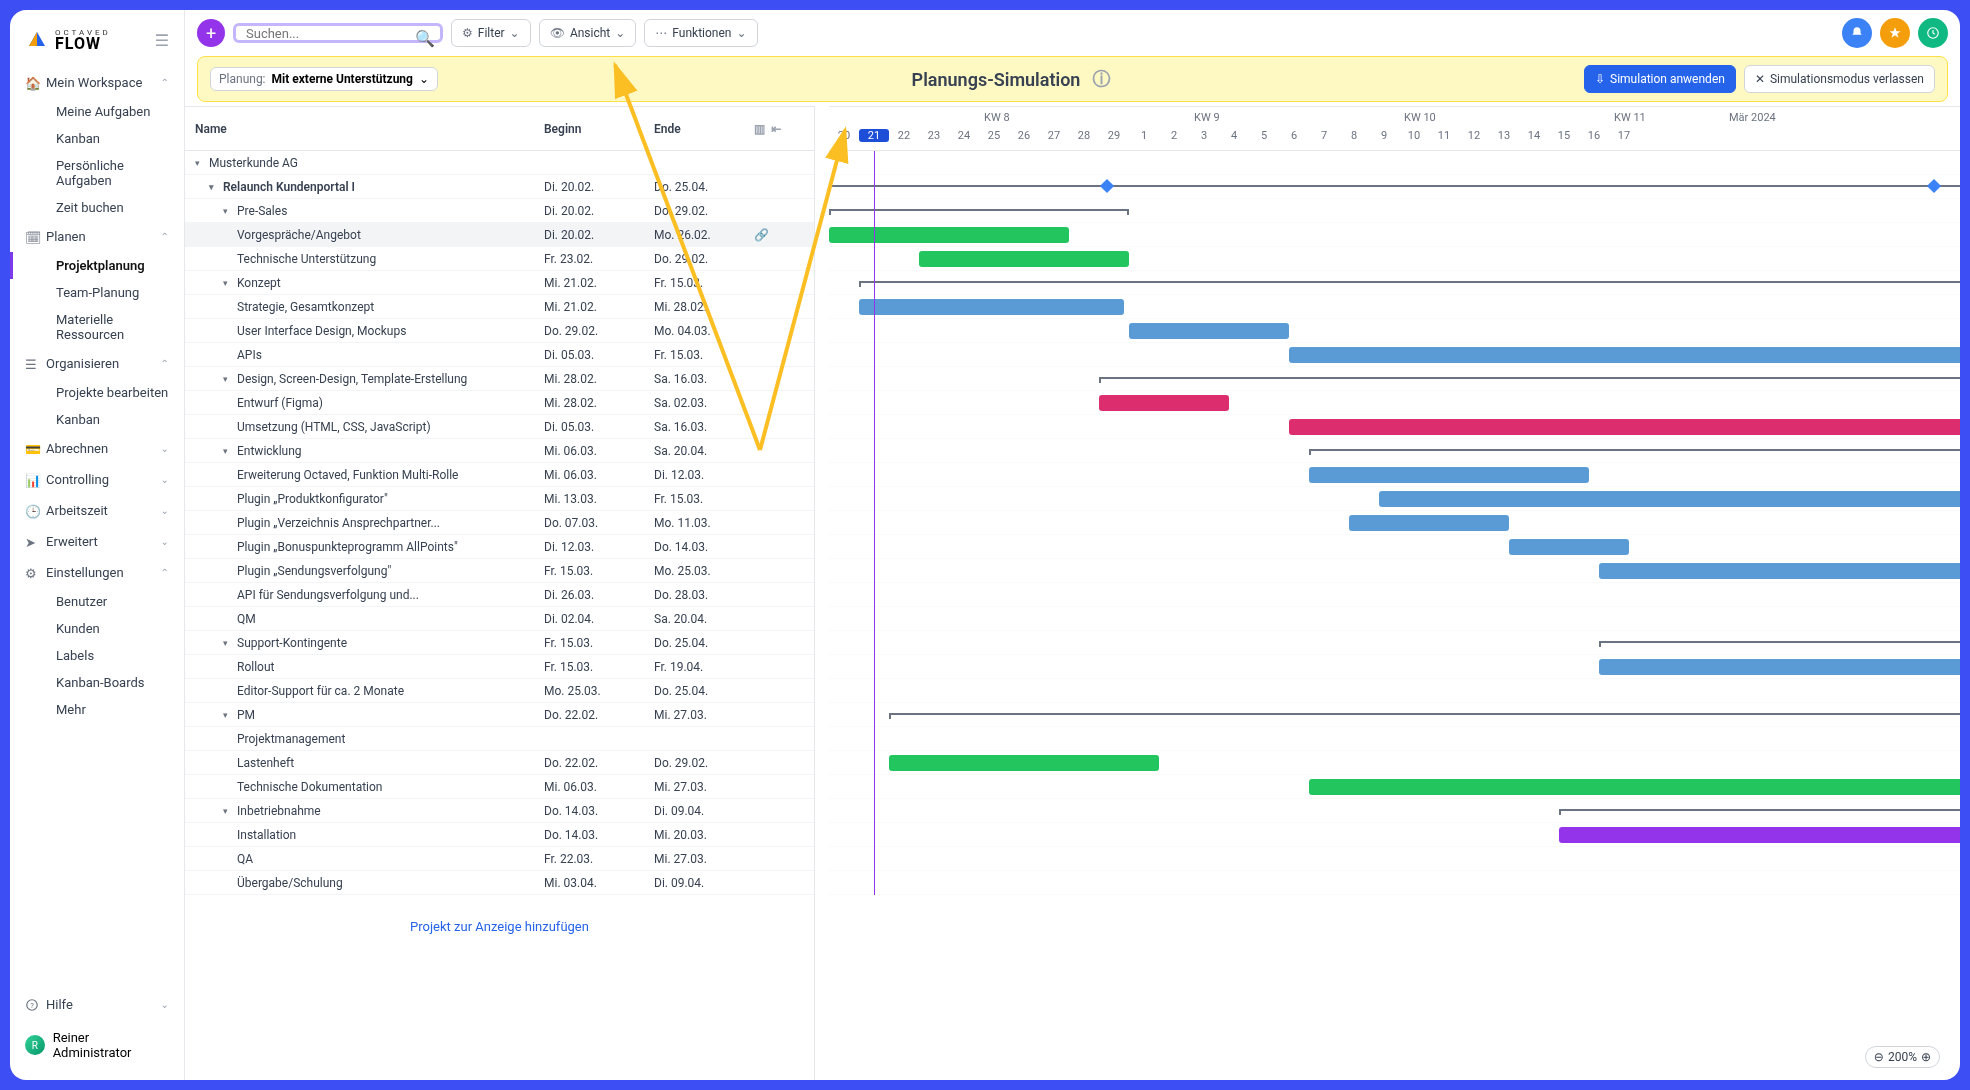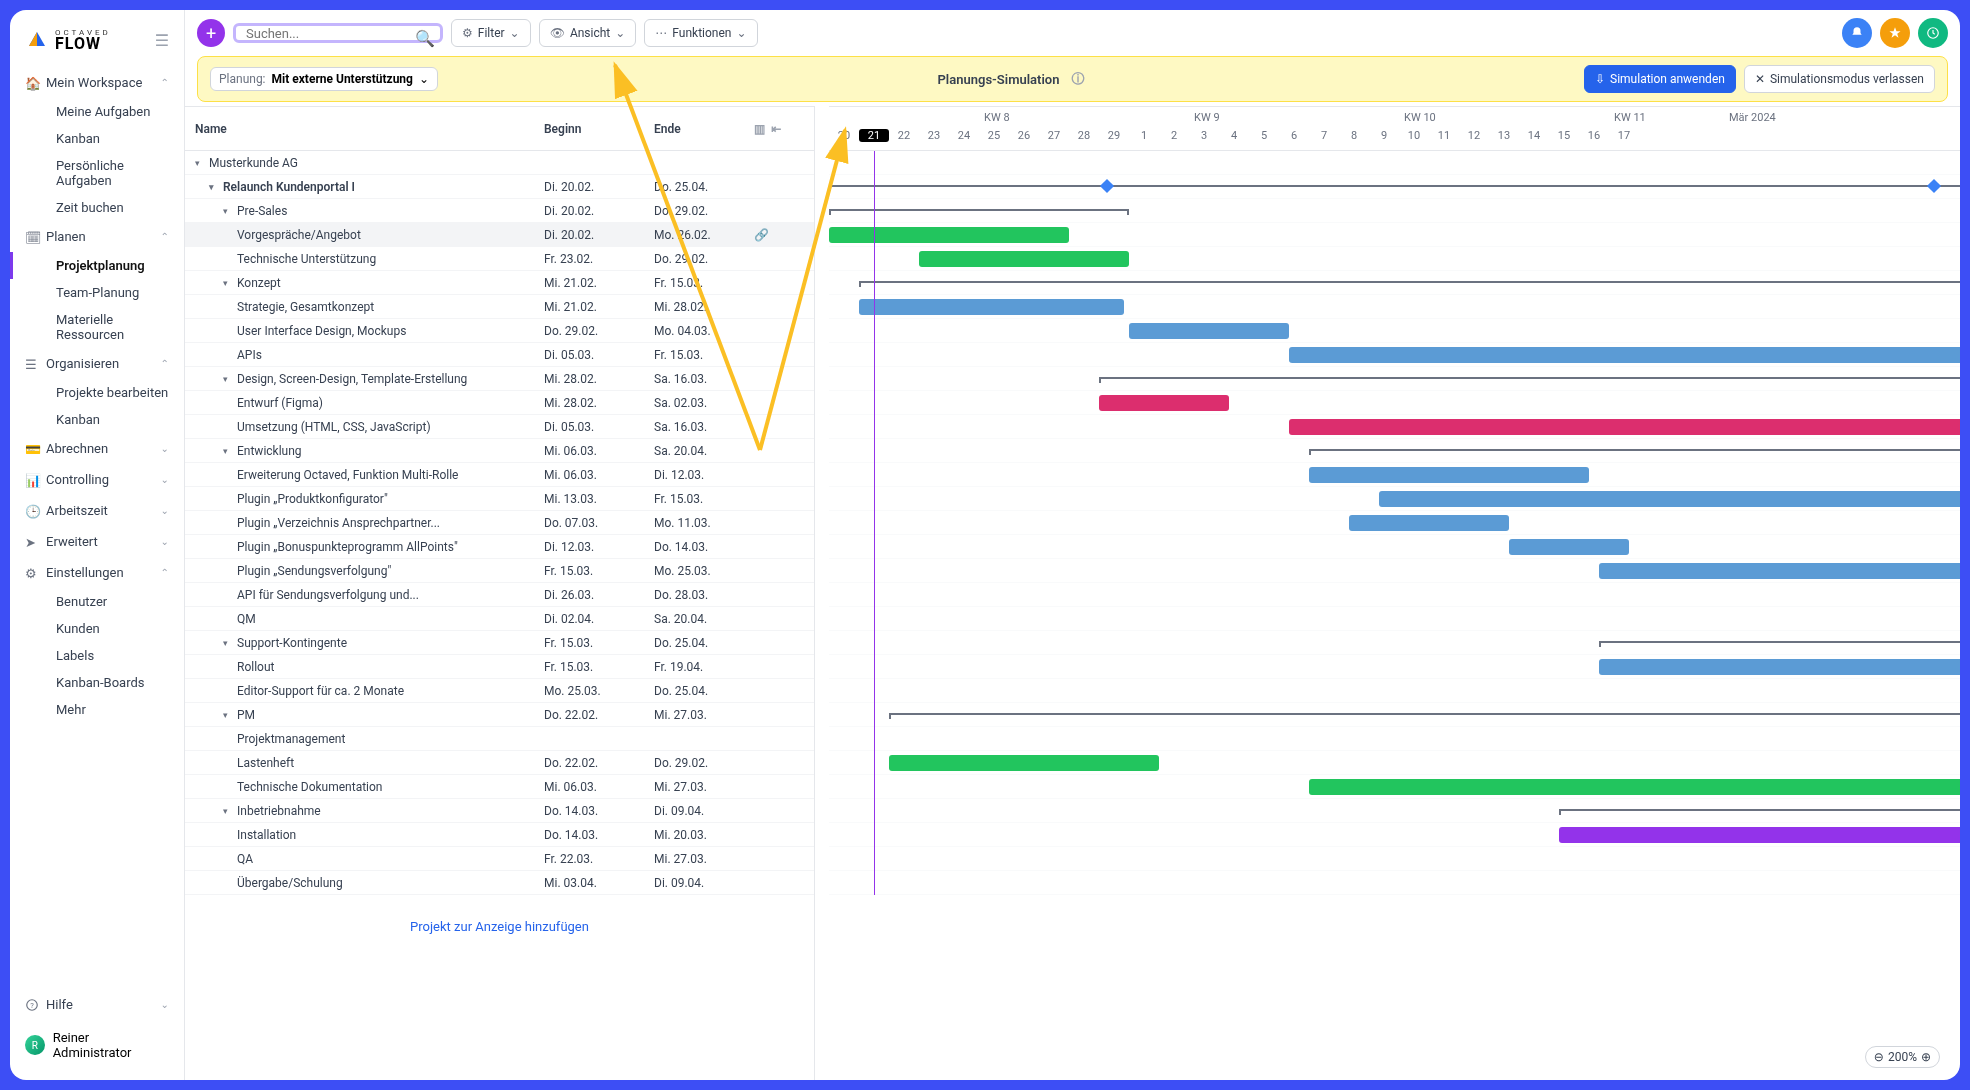--- a/index.html
+++ b/index.html
@@ -35,21 +35,21 @@
 .btn .ci { color:#6b7280;}
 .btn-primary { background:#2563eb; color:#fff; border-color:#2563eb;}
 .toolbar-right { margin-left:auto; display:flex; gap:8px;}
 .circ { width:30px; height:30px; border-radius:50%; display:flex; align-items:center; justify-content:center; color:#fff; cursor:pointer;}
 .circ.blue{background:#3b82f6;} .circ.yel{background:#f59e0b;} .circ.grn{background:#10b981;}
 
 
 .planning-row { background:#fef9c3; border:1px solid #fde047; border-radius:8px; margin:0 12px; padding:8px 12px; display:flex; align-items:center; gap:12px;}
 .plan-select { background:#fff; border:1px solid #d1d5db; border-radius:6px; padding:4px 8px; font-size:12px; display:inline-flex; align-items:center; gap:6px; cursor:pointer;}
 .plan-label { color:#6b7280;}
-.sim-title { margin-left:auto; font-size:13px; font-weight:600; color:#374151; display:flex; align-items:center; gap:12px;}
+.sim-title { margin-left:auto; font-size:18px; font-weight:600; color:#374151; display:flex; align-items:center; gap:12px;}
 .sim-actions { margin-left:auto; display:flex; gap:8px;}
 
 
 .content { flex:1; display:flex; overflow:hidden; margin-top:4px;gap:14px;}
 .tasks { width:630px; border-right:1px solid #e5e7eb; overflow:auto; border-top:1px solid #e5e7eb;}
 .thead { display:flex; border-bottom:1px solid #e5e7eb; font-size:12px; color:#374151; font-weight:600; height:44px; align-items:center; position:sticky; top:0; background:#fff;}
 .col-name{flex:1; padding-left:10px;} .col-b{width:110px;} .col-e{width:100px;} .col-act{width:60px; display:flex; gap:6px; color:#9ca3af;}
 .trow { display:flex; font-size:12px; color:#374151; height:24px; align-items:center; border-bottom:1px solid #f3f4f6;}
 .trow .tn{flex:1; display:flex; align-items:center; gap:4px; overflow:hidden; white-space:nowrap;}
 .trow.l0 .tn{padding-left:10px; font-weight:400;}
@@ -60,21 +60,21 @@
 .trow.highlight { background:#f3f4f6;}
 .add-proj { text-align:center; padding:24px; font-size:13px; color:#2563eb; cursor:pointer;}
 
 
 .gantt { flex:1; overflow:auto; position:relative; border-top:1px solid #e5e7eb;}
 .ghead { display:flex; height:44px; border-bottom:1px solid #e5e7eb; position:sticky; top:0; background:#fff; z-index:3;}
 .ghead-inner{position:relative; width:1200px;}
 .ghead-inner .wk{position:absolute; top:4px; font-size:11px; color:#6b7280;}
 .ghead-inner .dayrow{position:absolute; top:22px; display:flex;}
 .day{width:30px; text-align:center; font-size:11px; color:#6b7280;}
-.day.today{background:#000000; color:#fff; border-radius:3px;}
+.day.today{background:#1d4ed8; color:#fff; border-radius:3px;}
 .gbody{position:relative; width:1200px;}
 .grow{height:24px; position:relative; border-bottom:1px solid #f9fafb;}
 .gbar{position:absolute; top:4px; height:16px; border-radius:3px;}
 .gbar.blue{background:#5b9bd5;}
 .gbar.green{background:#22c55e;}
 .gbar.red{background:#dc2e6e;}
 .gbar.purple{background:#9333ea;}
 .gbracket{position:absolute; top:10px; height:2px; background:#6b7280;}
 .gbracket::before,.gbracket::after{content:"";position:absolute;width:2px;height:6px;background:#6b7280;top:0;}
 .gbracket::before{left:0;} .gbracket::after{right:0;}

